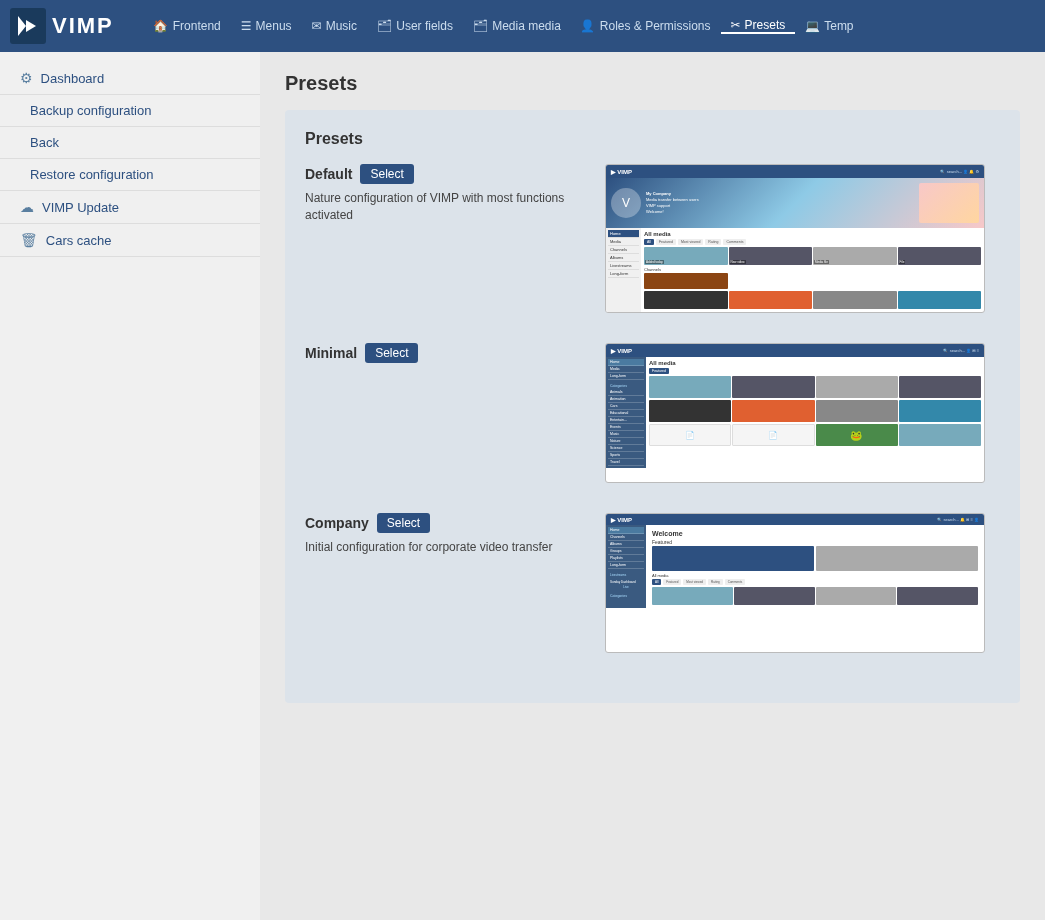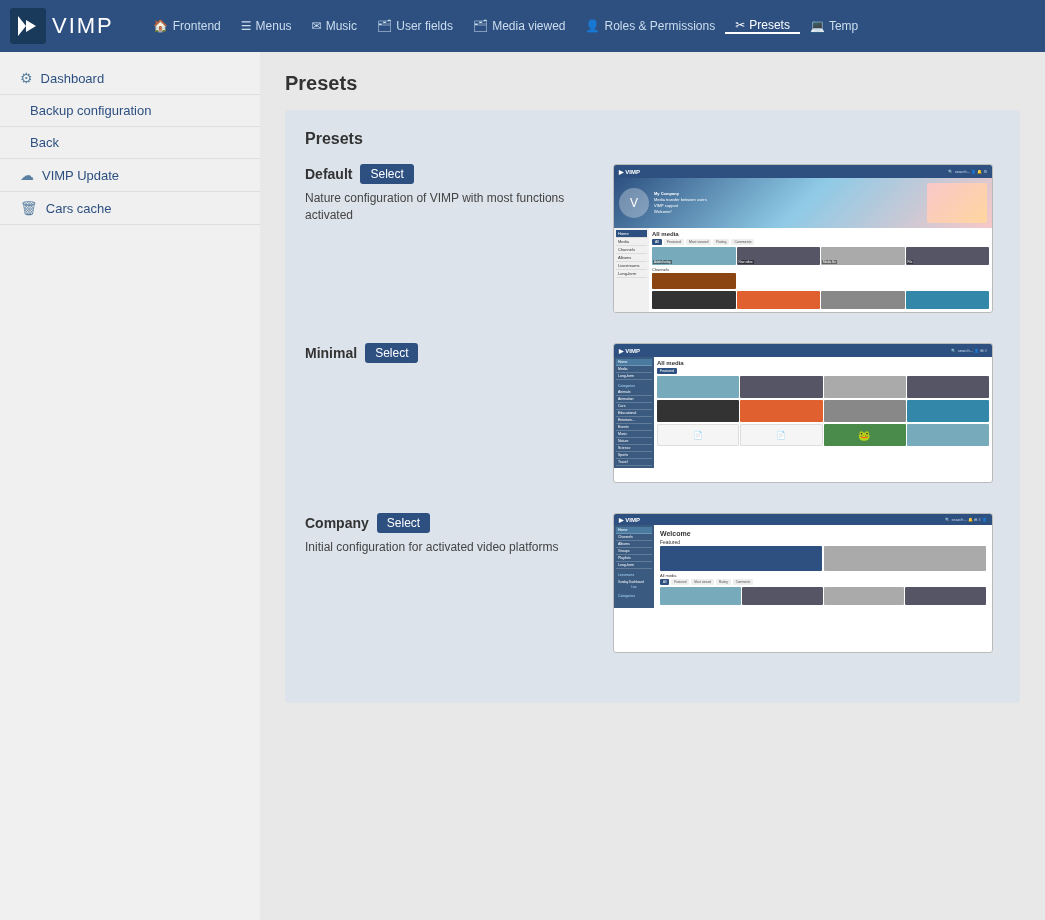--- a/index.html
+++ b/index.html
@@ -22,21 +22,21 @@
       margin-right: 30px;
     }
     .logo-icon {
       width: 36px;
       height: 36px;
       margin-right: 6px;
     }
     .logo-text {
       color: #fff;
       font-size: 22px;
-      font-weight: normal;
+      font-weight: bold;
       letter-spacing: 2px;
     }
     .nav-links {
       display: flex;
       align-items: center;
       gap: 0;
       flex: 1;
     }
     .nav-link {
       color: #cde;
@@ -102,21 +102,21 @@
     .presets-heading {
       font-size: 16px;
       font-weight: bold;
       color: #333;
       margin-bottom: 16px;
     }
     .preset-row {
       display: flex;
       align-items: flex-start;
       margin-bottom: 30px;
-      gap: 28px;
+      gap: 20px;
     }
     .preset-info {
       flex: 1;
       min-width: 220px;
       max-width: 280px;
     }
     .preset-title-row {
       display: flex;
       align-items: center;
       gap: 8px;
@@ -304,21 +304,21 @@
     <a class="nav-link">
       <span class="nav-icon">✉</span>
       <span>Music</span>
     </a>
     <a class="nav-link">
       <span class="nav-icon">🗂</span>
       <span>User fields</span>
     </a>
     <a class="nav-link">
       <span class="nav-icon">🗂</span>
-      <span>Media viewed</span>
+      <span>Media media</span>
     </a>
     <a class="nav-link">
       <span class="nav-icon">👤</span>
       <span>Roles &amp; Permissions</span>
     </a>
     <a class="nav-link active">
       <span class="nav-icon">✂</span>
       <span>Presets</span>
     </a>
     <a class="nav-link">
@@ -333,20 +333,23 @@
   <aside class="sidebar">
     <a class="sidebar-item">
       <span class="sidebar-icon">⚙</span>
       <span>Dashboard</span>
     </a>
     <a class="sidebar-item plain">
       <span>Backup configuration</span>
     </a>
     <a class="sidebar-item plain">
       <span>Back</span>
+    </a>
+    <a class="sidebar-item plain">
+      <span>Restore configuration</span>
     </a>
     <a class="sidebar-item">
       <span class="sidebar-icon">☁</span>
       <span>VIMP Update</span>
     </a>
     <a class="sidebar-item">
       <span class="sidebar-icon">🗑</span>
       <span>Cars cache</span>
     </a>
   </aside>
@@ -508,21 +511,21 @@
           </div>
         </div>
       </div>
 
       <div class="preset-row">
         <div class="preset-info">
           <div class="preset-title-row">
             <span class="preset-name">Company</span>
             <button class="select-btn">Select</button>
           </div>
-          <p class="preset-desc">Initial configuration for activated video platforms</p>
+          <p class="preset-desc">Initial configuration for corporate video transfer</p>
         </div>
         <div class="preset-preview">
           <div class="preview-img mock-vimp">
 
             <div class="mock-business-header">
               <span style="font-weight:bold;font-size:6px;color:#fff;">▶ VIMP</span>
               <span style="font-size:4px;color:#cde;flex:1;text-align:right;">🔍 search... 🔔 ⊞ ≡ 👤</span>
             </div>
             <div class="mock-sidebar-layout">
               <div class="mock-business-sidebar">

